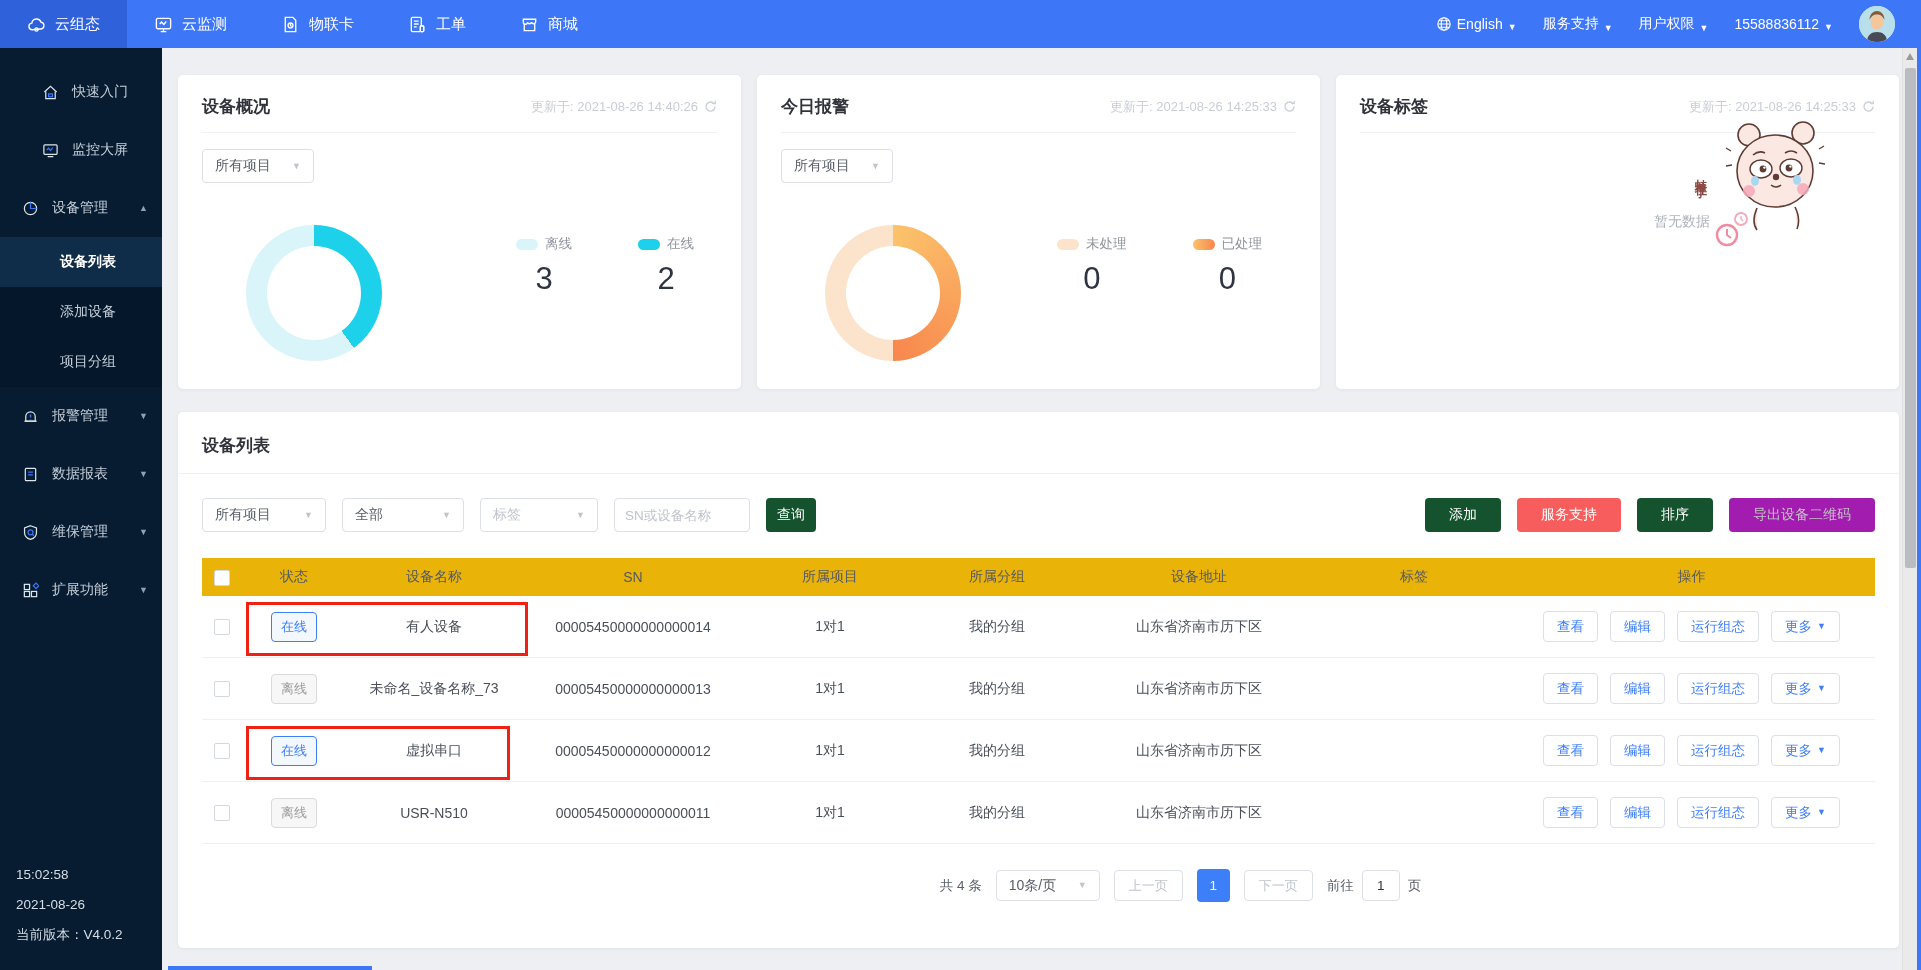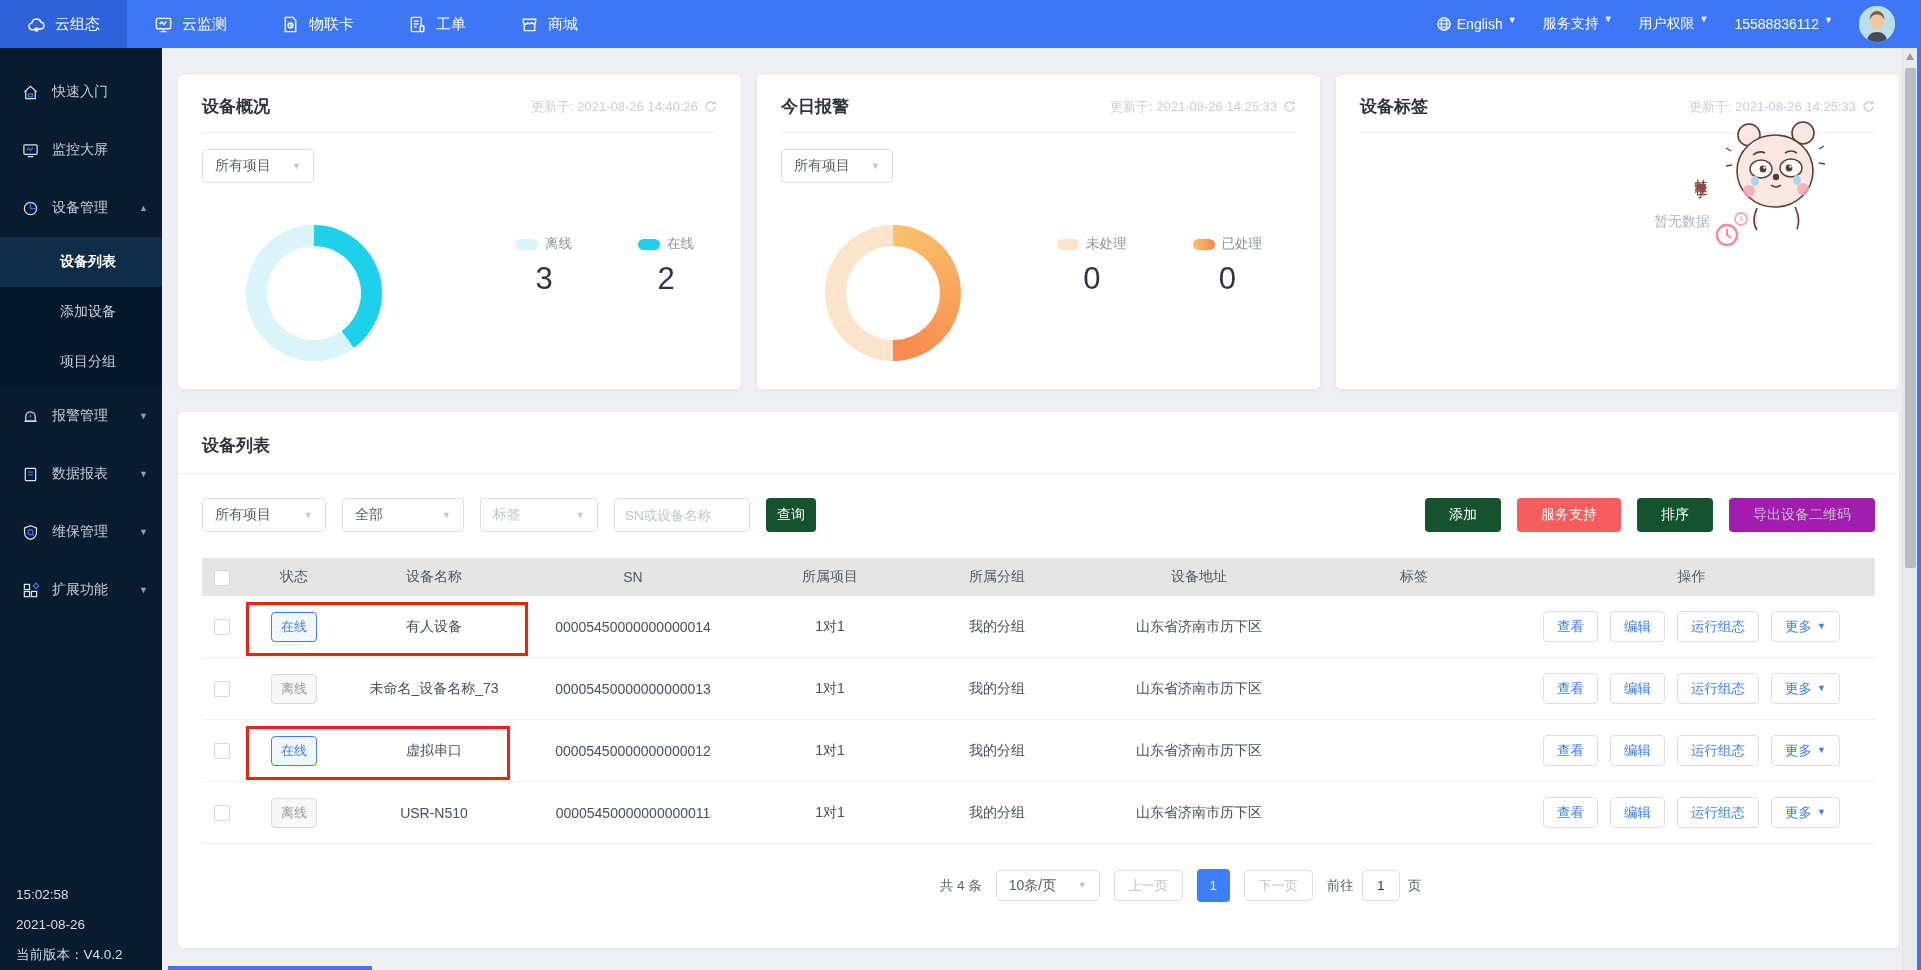--- a/index.html
+++ b/index.html
@@ -10,36 +10,36 @@
   .topbar{height:48px;background:#3D76F7;display:flex;align-items:stretch;color:#fff;}
   .brand{display:flex;align-items:center;width:174px;padding-left:14px;flex:none;}
   .brand-title{font-size:16px;font-weight:bold;margin:0 10px 0 8px;white-space:nowrap;}
   .burger{display:flex;flex-direction:column;gap:3px;cursor:pointer;}
   .burger i{display:block;width:17px;height:2.5px;background:#fff;border-radius:1px;}
   .tabs{display:flex;align-items:stretch;}
   .tab{display:flex;align-items:center;gap:9px;padding:0 27px;font-size:15px;cursor:pointer;}
   .tab.active{background:#2E61DA;}
   .tab svg{width:19px;height:19px;}
   .top-right{margin-left:auto;display:flex;align-items:center;gap:26px;padding-right:26px;font-size:14px;}
-  .top-item{display:flex;align-items:flex-start;gap:5px;cursor:pointer;white-space:nowrap;}
+  .top-item{display:flex;align-items:flex-end;gap:5px;cursor:pointer;white-space:nowrap;}
   .caret{font-size:9px;line-height:1;}
   .avatar{width:36px;height:36px;border-radius:50%;overflow:hidden;background:#B9DFEB;flex:none;cursor:pointer;}
 
   
   .main{display:flex;height:922px;}
 
   
   .sidebar{width:162px;flex:none;background:#071C30;position:relative;color:#C4CEDA;padding-top:15px;box-sizing:border-box;}
-  .side-item{height:58px;display:flex;align-items:center;padding:0 14px 0 22px;font-size:14px;cursor:pointer;box-sizing:border-box;}
+  .side-item{height:58px;display:flex;align-items:center;padding:0 14px 0 22px;font-size:14px;cursor:pointer;box-sizing:border-box;justify-content:center;}
   .side-item svg{width:17px;height:17px;margin-right:13px;flex:none;}
   .side-item .exp{margin-left:auto;color:#8FA2B5;font-size:9px;}
   .submenu{background:#05182B;}
   .sub-item{height:50px;display:flex;align-items:center;padding-left:60px;font-size:14px;cursor:pointer;box-sizing:border-box;}
   .sub-item.active{background:#0F2C48;color:#FFFFFF;font-weight:bold;}
-  .side-footer{position:absolute;left:16px;bottom:0;font-size:13.5px;color:#D5DDE6;line-height:30px;}
+  .side-footer{position:absolute;left:16px;bottom:20px;font-size:13.5px;color:#D5DDE6;line-height:30px;}
 
   
   .content{flex:1;padding:27px 22px 0 16px;box-sizing:border-box;position:relative;}
   .cards-row{display:flex;gap:16px;height:314px;border-radius:18px;}
   .card{background:#fff;border-radius:5px;flex:1;box-shadow:0 1px 4px rgba(40,60,90,.06);position:relative;overflow:hidden;}
   .card-head{display:flex;align-items:center;justify-content:space-between;padding:20px 24px 14px 24px;}
   .card-title{font-size:17px;font-weight:bold;color:#30333A;}
   .card-upd{display:flex;align-items:center;gap:6px;color:#C9CDD5;font-size:13px;}
   .card-upd svg{width:13px;height:13px;}
   .card-div{height:1px;background:#EFF1F5;margin:0 24px;}
@@ -73,21 +73,21 @@
   .search-input::placeholder{color:#BFC4CC;}
   .btn{border:none;border-radius:4px;height:34px;font-size:14px;color:#fff;cursor:pointer;font-family:inherit;}
   .btn.primary{background:#14532d;}
   .btn.query{width:50px;}
   .btn.danger{background:#F85D5D;}
   .btn.disabled{background:#a21caf;color:#C2C2C2;cursor:default;}
   .right-actions{margin-left:auto;display:flex;gap:16px;}
   .right-actions .btn{padding:0 24px;}
 
   .table{margin:26px 24px 0 24px;}
-  .t-head{display:flex;align-items:center;background:#e5e5e5;height:38px;font-size:14px;color:#545A63;}
+  .t-head{display:flex;align-items:center;background:#eab308;height:38px;font-size:14px;color:#545A63;}
   .t-row{display:flex;align-items:center;height:61px;border-bottom:1px solid #EDF0F4;font-size:14px;color:#4A505A;position:relative;}
   .col{text-align:center;box-sizing:border-box;}
   .c0{width:40px;}
   .c1{width:104px;}
   .c2{width:176px;}
   .c3{width:222px;}
   .c4{width:172px;}
   .c5{width:162px;}
   .c6{width:242px;}
   .c7{width:188px;}

